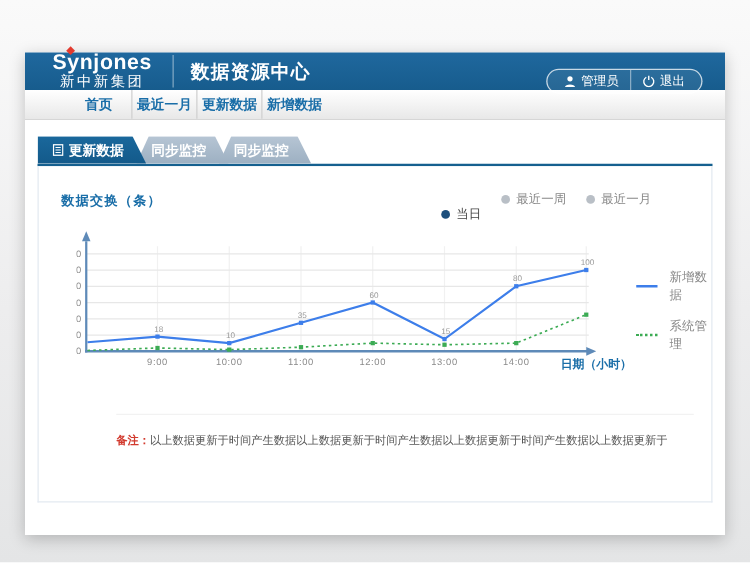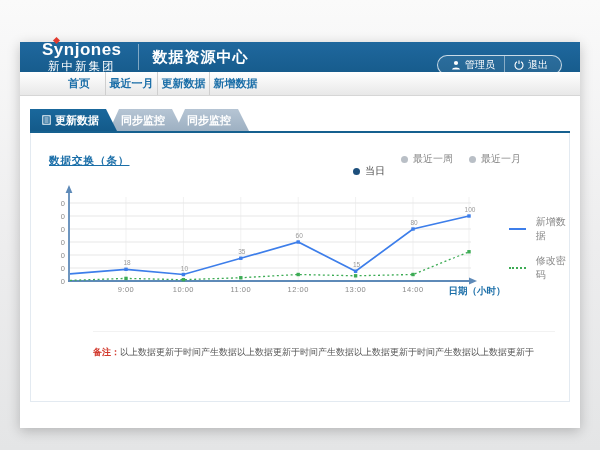--- a/index.html
+++ b/index.html
@@ -55,21 +55,21 @@
     border:1px solid #e3eaf1; border-top:none; }
 
   
   .radios { position:absolute; right:48px; top:7px; display:flex; gap:16px; }
   .radio { display:flex; align-items:center; gap:5px; font-size:10px; color:#888; cursor:pointer; }
   .radio .dot { width:7px; height:7px; border-radius:50%; background:#b9bfc6; }
   .radio.selected .dot { background:#1d4f7c; }
   .radio.selected { color:#444;margin-top:24px; }
 
   .ylabel { position:absolute; left:18px; top:21px; font-size:10.5px; font-weight:bold;
-    color:#1a6ea8; letter-spacing:1px;text-decoration:underline; }
+    color:#1a6ea8; letter-spacing:1px; }
   .chart-box { position:absolute; left:30px; top:36px; width:444px; height:134px; }
 
   
   .legend { position:absolute; left:478px; top:82px; display:flex;
     flex-direction:column; gap:11px; }
   .legend-item { display:flex; align-items:center; gap:10px; font-size:10px; color:#888; cursor:pointer; }
   .sw { width:20px; height:0; }
 
   
   .note { position:absolute; left:30px; right:14px; top:198px;
@@ -216,21 +216,21 @@
               </svg>
           </div>
 
           <div class="legend">
             <div class="legend-item">
               <span class="sw" id="sw-0" style="border-top: 2px solid rgb(61, 126, 234);"></span>
               <span>新增数据</span>
             </div>
             <div class="legend-item">
               <span class="sw" id="sw-1" style="border-top: 2px dotted rgb(60, 171, 84);"></span>
-              <span>修改密码</span>
+              <span>系统管理</span>
             </div>
           </div>
 
           <div class="note">
             <b>备注：</b><span>以上数据更新于时间产生数据以上数据更新于时间产生数据以上数据更新于时间产生数据以上数据更新于</span>
           </div>
 
         </div>
       </div>
     </div>

